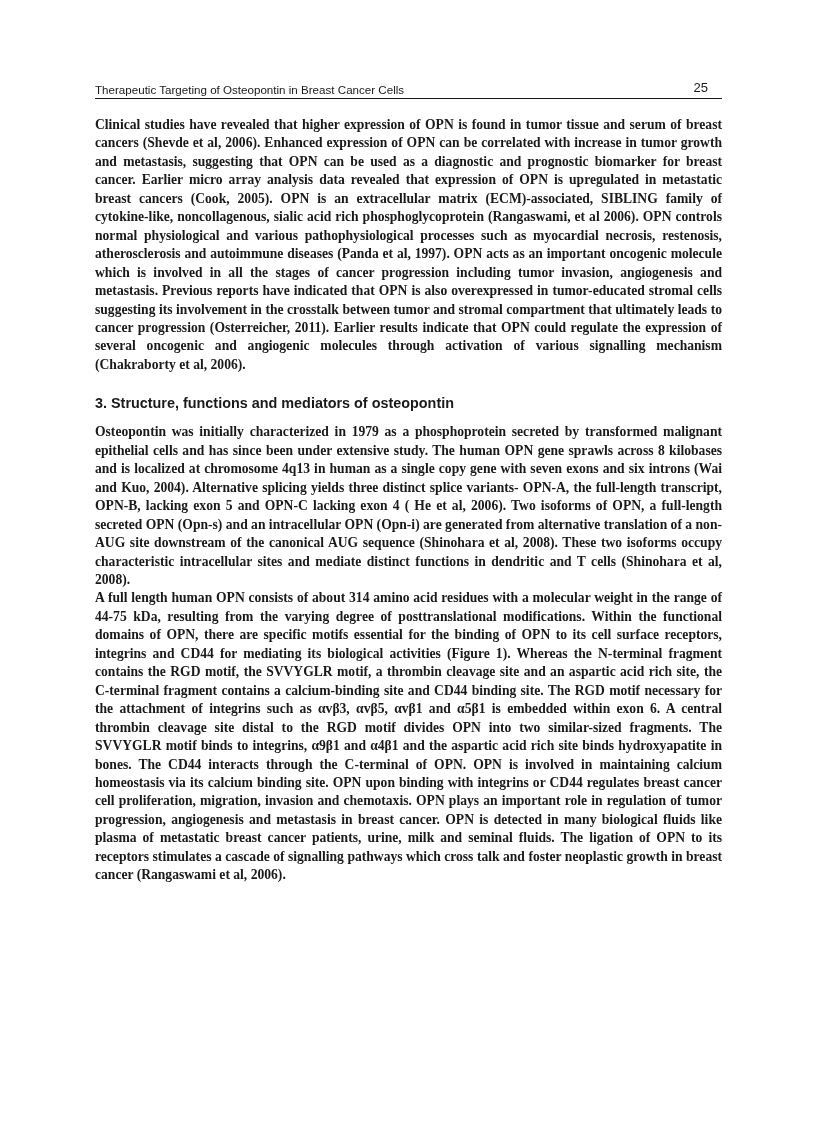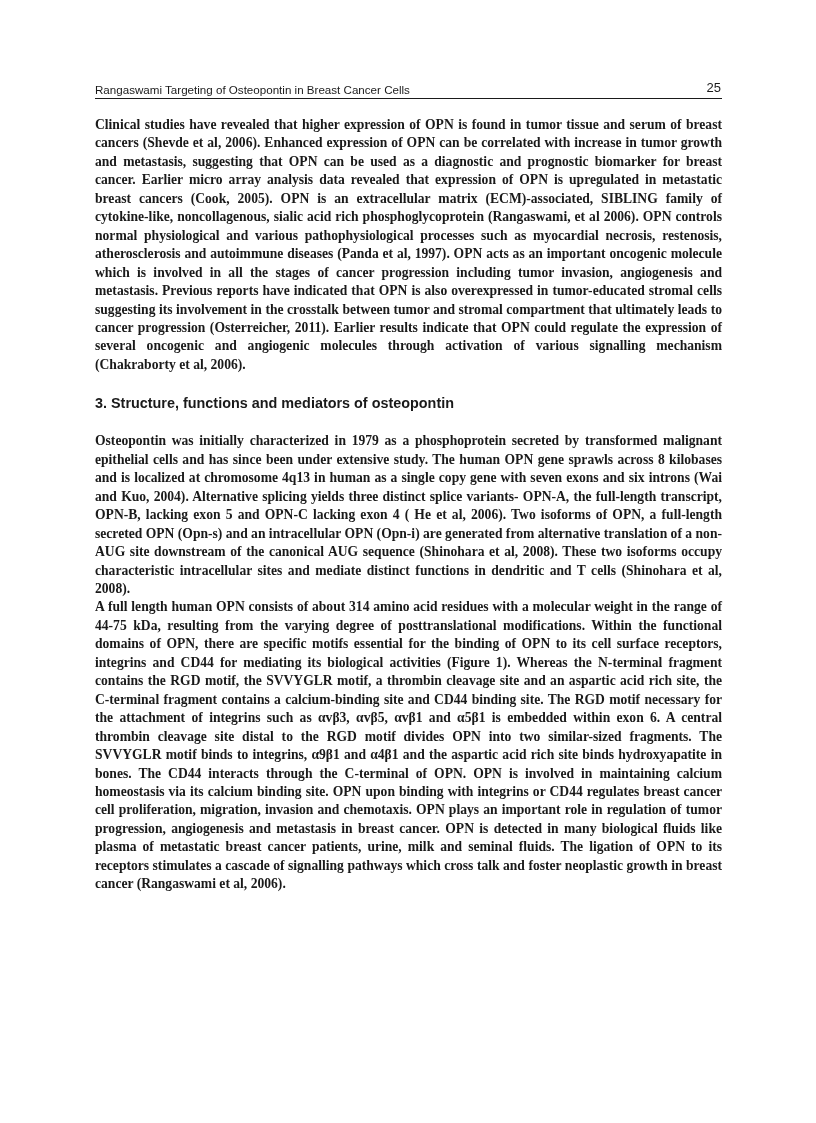--- a/index.html
+++ b/index.html
@@ -25,21 +25,21 @@
     }
     .running-title {
       position: absolute;
       left: 0;
       bottom: 2px;
       font-size: 11.6px;
       letter-spacing: 0px;
     }
     .page-number {
       position: absolute;
-      right: 1px;
+      right: 14px;
       bottom: 3px;
       font-size: 13px;
     }
     .body-text {
       position: absolute;
       left: 95px;
       top: 116px;
       width: 627px;
       font-family: "Liberation Serif", serif;
       font-size: 13.6px;
@@ -47,29 +47,29 @@
     }
     .body-text p {
       margin: 0;
       text-align: justify;
       font-weight: bold;
     }
     .section-heading {
       font-family: "Liberation Sans", sans-serif;
       font-weight: bold;
       font-size: 14.4px;
-      margin: 20px 0 20px 0;
+      margin: 20px 0 11px 0;
       line-height: 18px;
     }
   </style>
 </head>
 <body>
 
 <div class="page-header">
-  <span class="running-title">Rangaswami Targeting of Osteopontin in Breast Cancer Cells</span>
+  <span class="running-title">Therapeutic Targeting of Osteopontin in Breast Cancer Cells</span>
   <span class="page-number">25</span>
 </div>
 
 <div class="body-text">
   <p>Clinical studies have revealed that higher expression of OPN is found in tumor tissue and serum of breast cancers (Shevde et al, 2006). Enhanced expression of OPN can be correlated with increase in tumor growth and metastasis, suggesting that OPN can be used as a diagnostic and prognostic biomarker for breast cancer. Earlier micro array analysis data revealed that expression of OPN is upregulated in metastatic breast cancers (Cook, 2005). OPN is an extracellular matrix (ECM)-associated, SIBLING family of cytokine-like, noncollagenous, sialic acid rich phosphoglycoprotein (Rangaswami, et al 2006). OPN controls normal physiological and various pathophysiological processes such as myocardial necrosis, restenosis, atherosclerosis and autoimmune diseases (Panda et al, 1997). OPN acts as an important oncogenic molecule which is involved in all the stages of cancer progression including tumor invasion, angiogenesis and metastasis. Previous reports have indicated that OPN is also overexpressed in tumor-educated stromal cells suggesting its involvement in the crosstalk between tumor and stromal compartment that ultimately leads to cancer progression (Osterreicher, 2011). Earlier results indicate that OPN could regulate the expression of several oncogenic and angiogenic molecules through activation of various signalling mechanism (Chakraborty et al, 2006).</p>
 
   <div class="section-heading">3. Structure, functions and mediators of osteopontin</div>
 
   <p>Osteopontin was initially characterized in 1979 as a phosphoprotein secreted by transformed malignant epithelial cells and has since been under extensive study. The human OPN gene sprawls across 8 kilobases and is localized at chromosome 4q13 in human as a single copy gene with seven exons and six introns (Wai and Kuo, 2004). Alternative splicing yields three distinct splice variants- OPN-A, the full-length transcript, OPN-B, lacking exon 5 and OPN-C lacking exon 4 ( He et al, 2006). Two isoforms of OPN, a full-length secreted OPN (Opn-s) and an intracellular OPN (Opn-i) are generated from alternative translation of a non-AUG site downstream of the canonical AUG sequence (Shinohara et al, 2008). These two isoforms occupy characteristic intracellular sites and mediate distinct functions in dendritic and T cells (Shinohara et al, 2008).</p>
   <p>A full length human OPN consists of about 314 amino acid residues with a molecular weight in the range of 44-75 kDa, resulting from the varying degree of posttranslational modifications. Within the functional domains of OPN, there are specific motifs essential for the binding of OPN to its cell surface receptors, integrins and CD44 for mediating its biological activities (Figure 1). Whereas the N-terminal fragment contains the RGD motif, the SVVYGLR motif, a thrombin cleavage site and an aspartic acid rich site, the C-terminal fragment contains a calcium-binding site and CD44 binding site. The RGD motif necessary for the attachment of integrins such as αvβ3, αvβ5, αvβ1 and α5β1 is embedded within exon 6. A central thrombin cleavage site distal to the RGD motif divides OPN into two similar-sized fragments. The SVVYGLR motif binds to integrins, α9β1 and α4β1 and the aspartic acid rich site binds hydroxyapatite in bones. The CD44 interacts through the C-terminal of OPN. OPN is involved in maintaining calcium homeostasis via its calcium binding site. OPN upon binding with integrins or CD44 regulates breast cancer cell proliferation, migration, invasion and chemotaxis. OPN plays an important role in regulation of tumor progression, angiogenesis and metastasis in breast cancer. OPN is detected in many biological fluids like plasma of metastatic breast cancer patients, urine, milk and seminal fluids. The ligation of OPN to its receptors stimulates a cascade of signalling pathways which cross talk and foster neoplastic growth in breast cancer (Rangaswami et al, 2006).</p>

